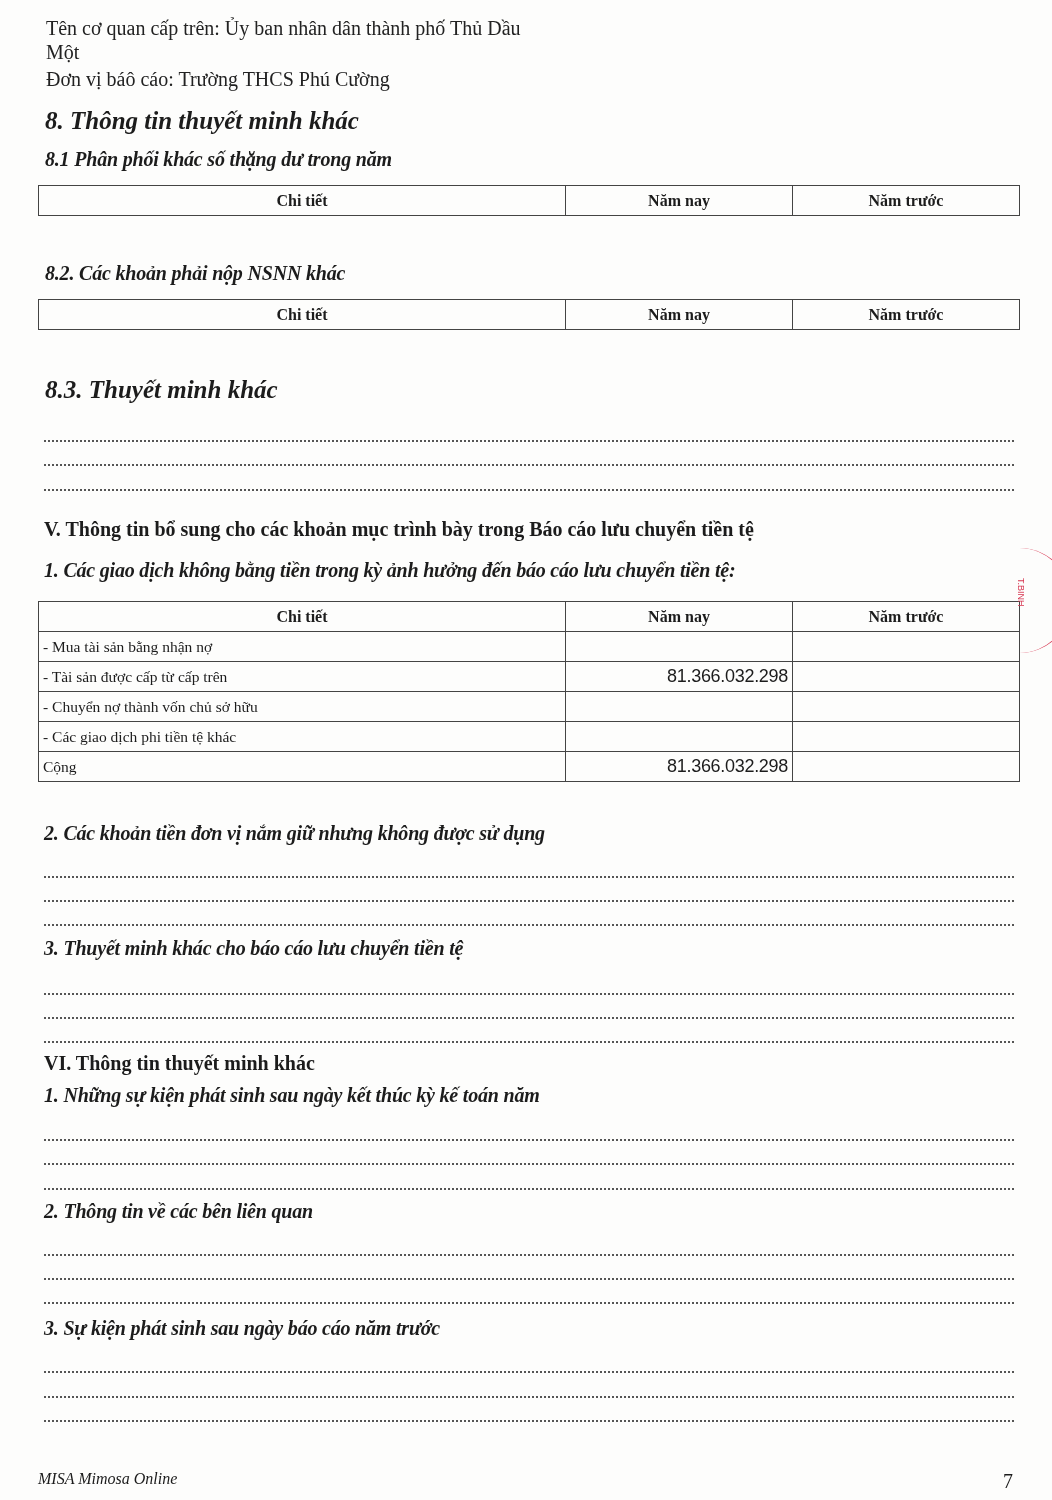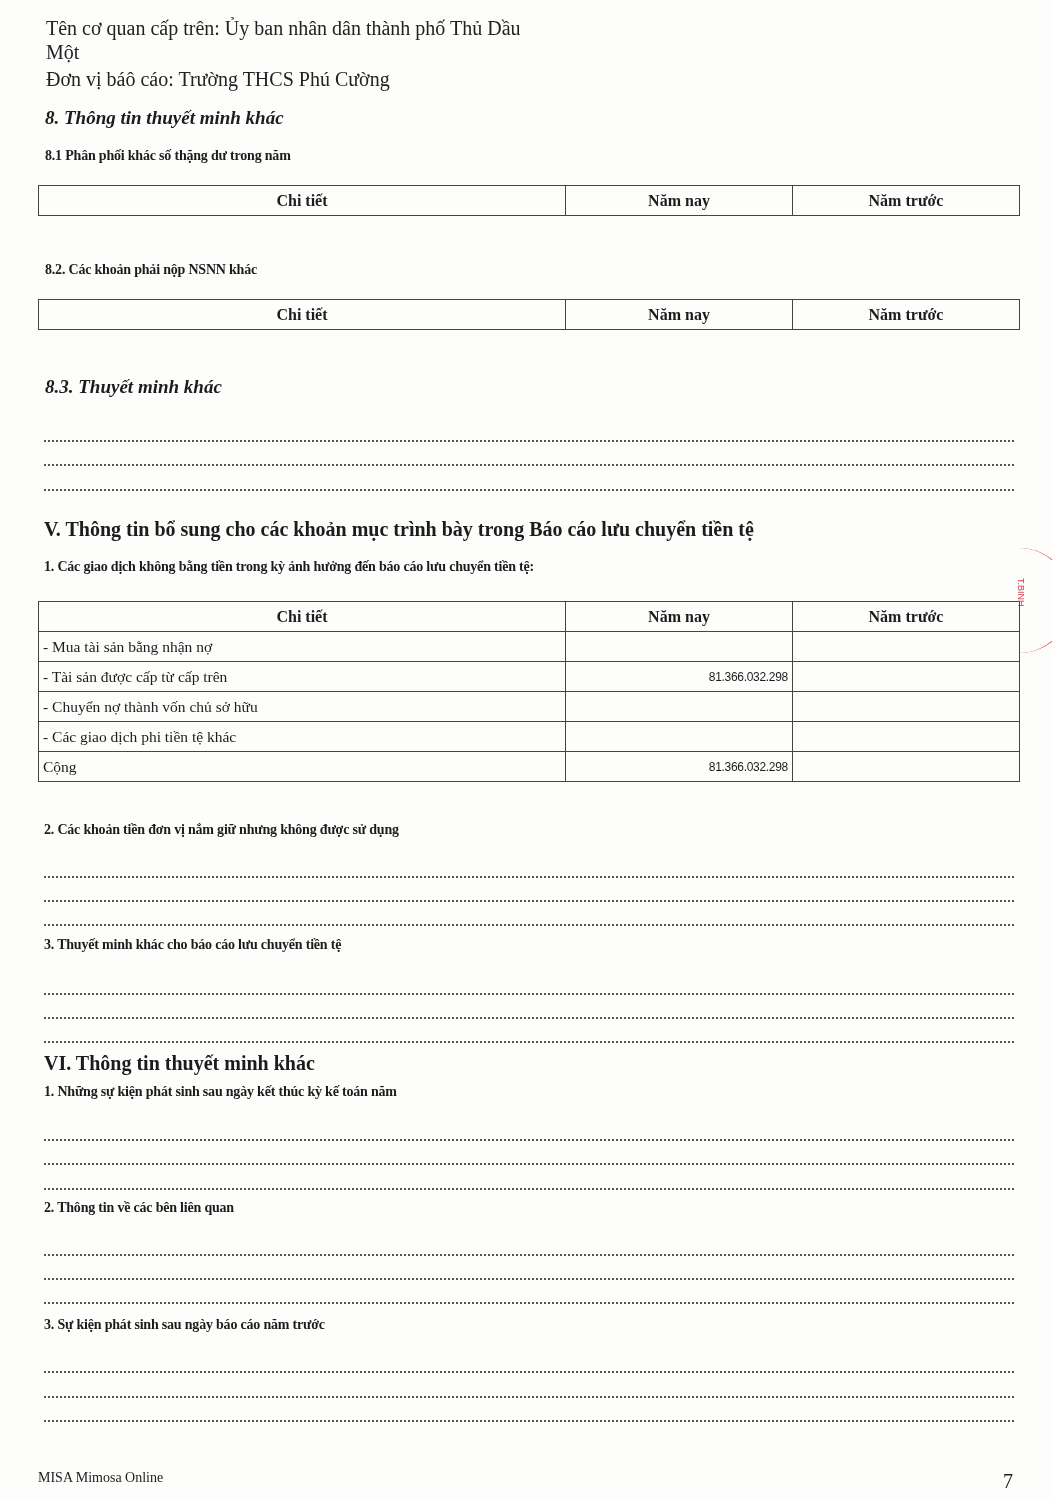--- a/index.html
+++ b/index.html
@@ -3,37 +3,37 @@
 <meta charset="utf-8">
 <style>
   html, body { margin: 0; padding: 0; }
   body {
     width: 1052px; height: 1500px; position: relative; overflow: hidden;
     background: #fdfdfc; color: #1c1c1c;
     font-family: "Liberation Serif", "DejaVu Serif", serif;
   }
   .abs { position: absolute; }
   .hdr { left: 46px; font-size: 20px; line-height: 24px; color: #222; }
-  .sec-title { left: 45px; font-weight: bold; font-style: italic; font-size: 19px; }
-  .sub-title { left: 45px; font-weight: bold; font-size: 14px; letter-spacing: -0.2px; }
+  .sec-title { left: 45px; font-weight: bold; font-style: italic; font-size: 25px; }
+  .sub-title { left: 45px; font-weight: bold; font-style: italic; font-size: 20px; letter-spacing: -0.2px; }
   .roman { left: 44px; font-weight: bold; font-size: 20px; }
   table.rep {
     position: absolute; border-collapse: collapse; table-layout: fixed;
     font-size: 15.5px;
   }
   table.rep td, table.rep th {
     border: 1.5px solid #444; padding: 0 4px; height: 29px; vertical-align: middle;
   }
   table.rep th { font-weight: bold; text-align: center; font-size: 16px; }
-  table.rep td.num { text-align: right; font-family: "Liberation Sans", sans-serif; font-size: 12px; letter-spacing: -0.3px; }
+  table.rep td.num { text-align: right; font-family: "Liberation Sans", sans-serif; font-size: 18px; letter-spacing: -0.3px; }
   .dots {
     position: absolute; left: 44px; width: 970px; height: 0;
     border-bottom: 2px dotted #555;
   }
-  .footer-left { left: 38px; top: 1470px; font-size: 14px; }
+  .footer-left { left: 38px; top: 1470px; font-style: italic; font-size: 16px; }
   .footer-right { left: 1003px; top: 1470px; font-size: 20px; }
   .stamp {
     position: absolute; left: 1010px; top: 548px; width: 60px; height: 105px;
     border-right: 2px solid #d6344f; border-radius: 0 60px 60px 0;
     color: #d6344f; font-family: "Liberation Sans", sans-serif; font-size: 9px;
   }
   .stamp span { position: absolute; left: 16px; top: 30px; transform: rotate(90deg); transform-origin: left top; white-space: nowrap; }
 </style>
 </head>
 <body>

